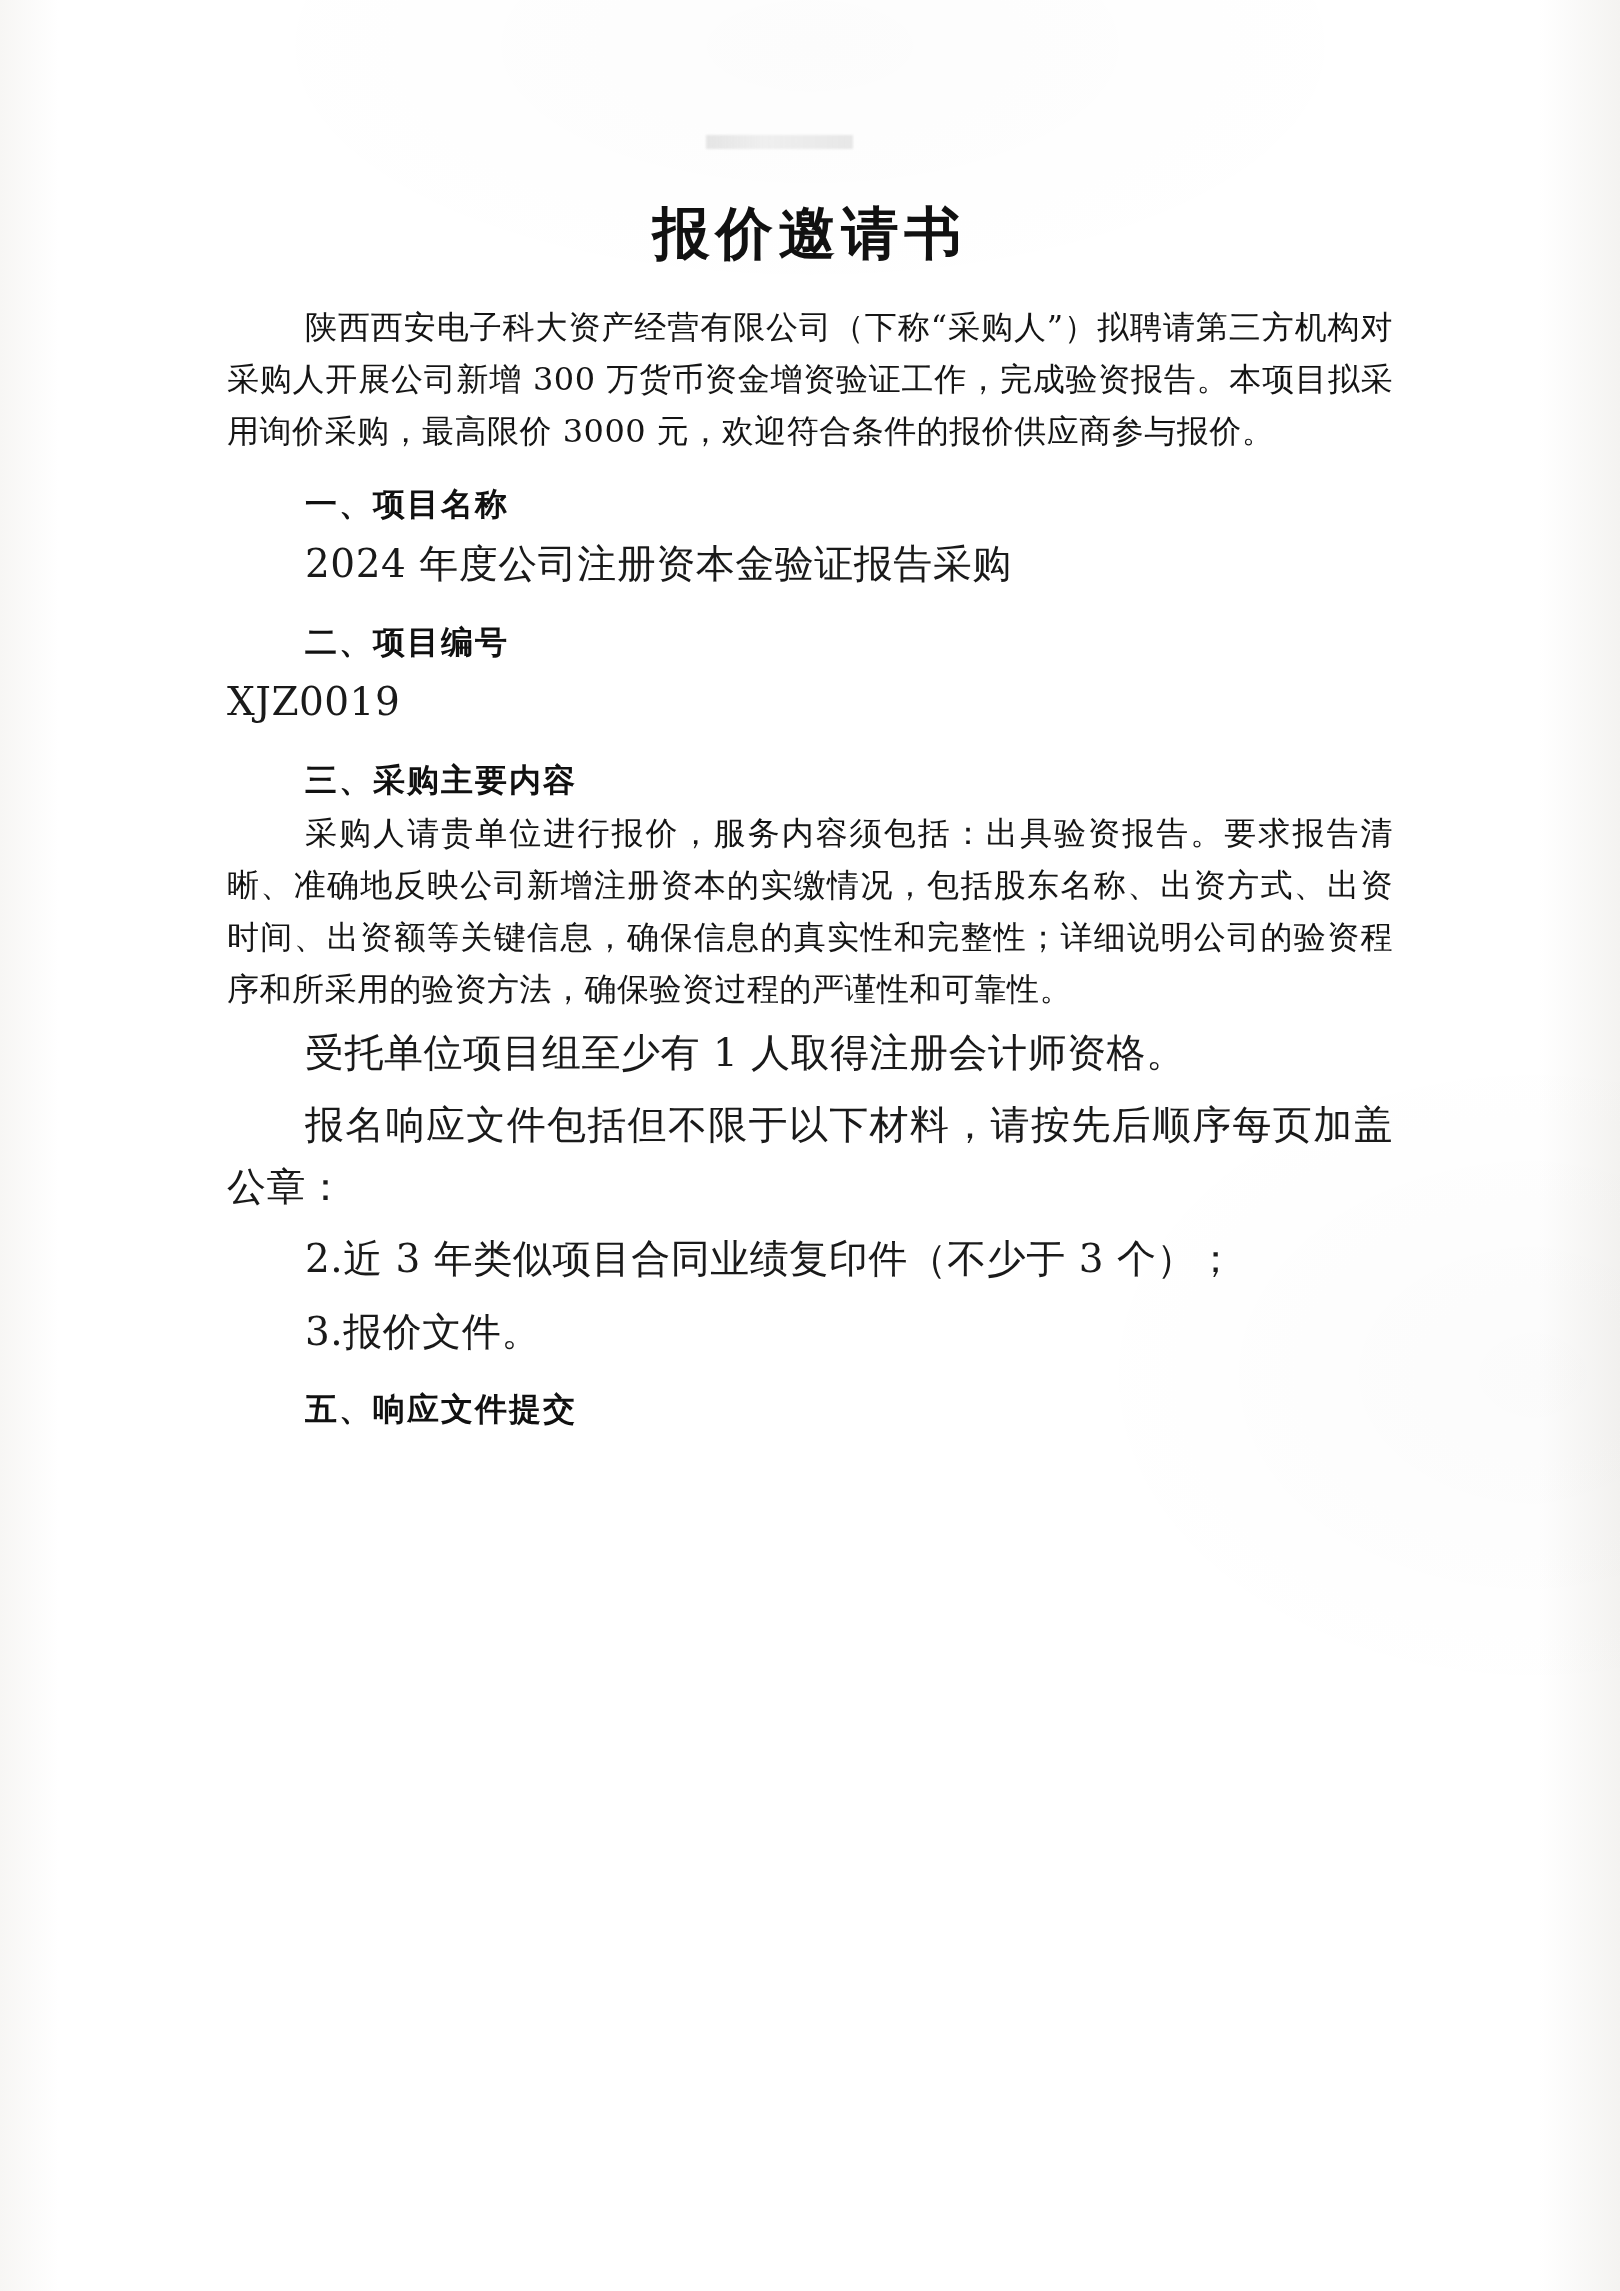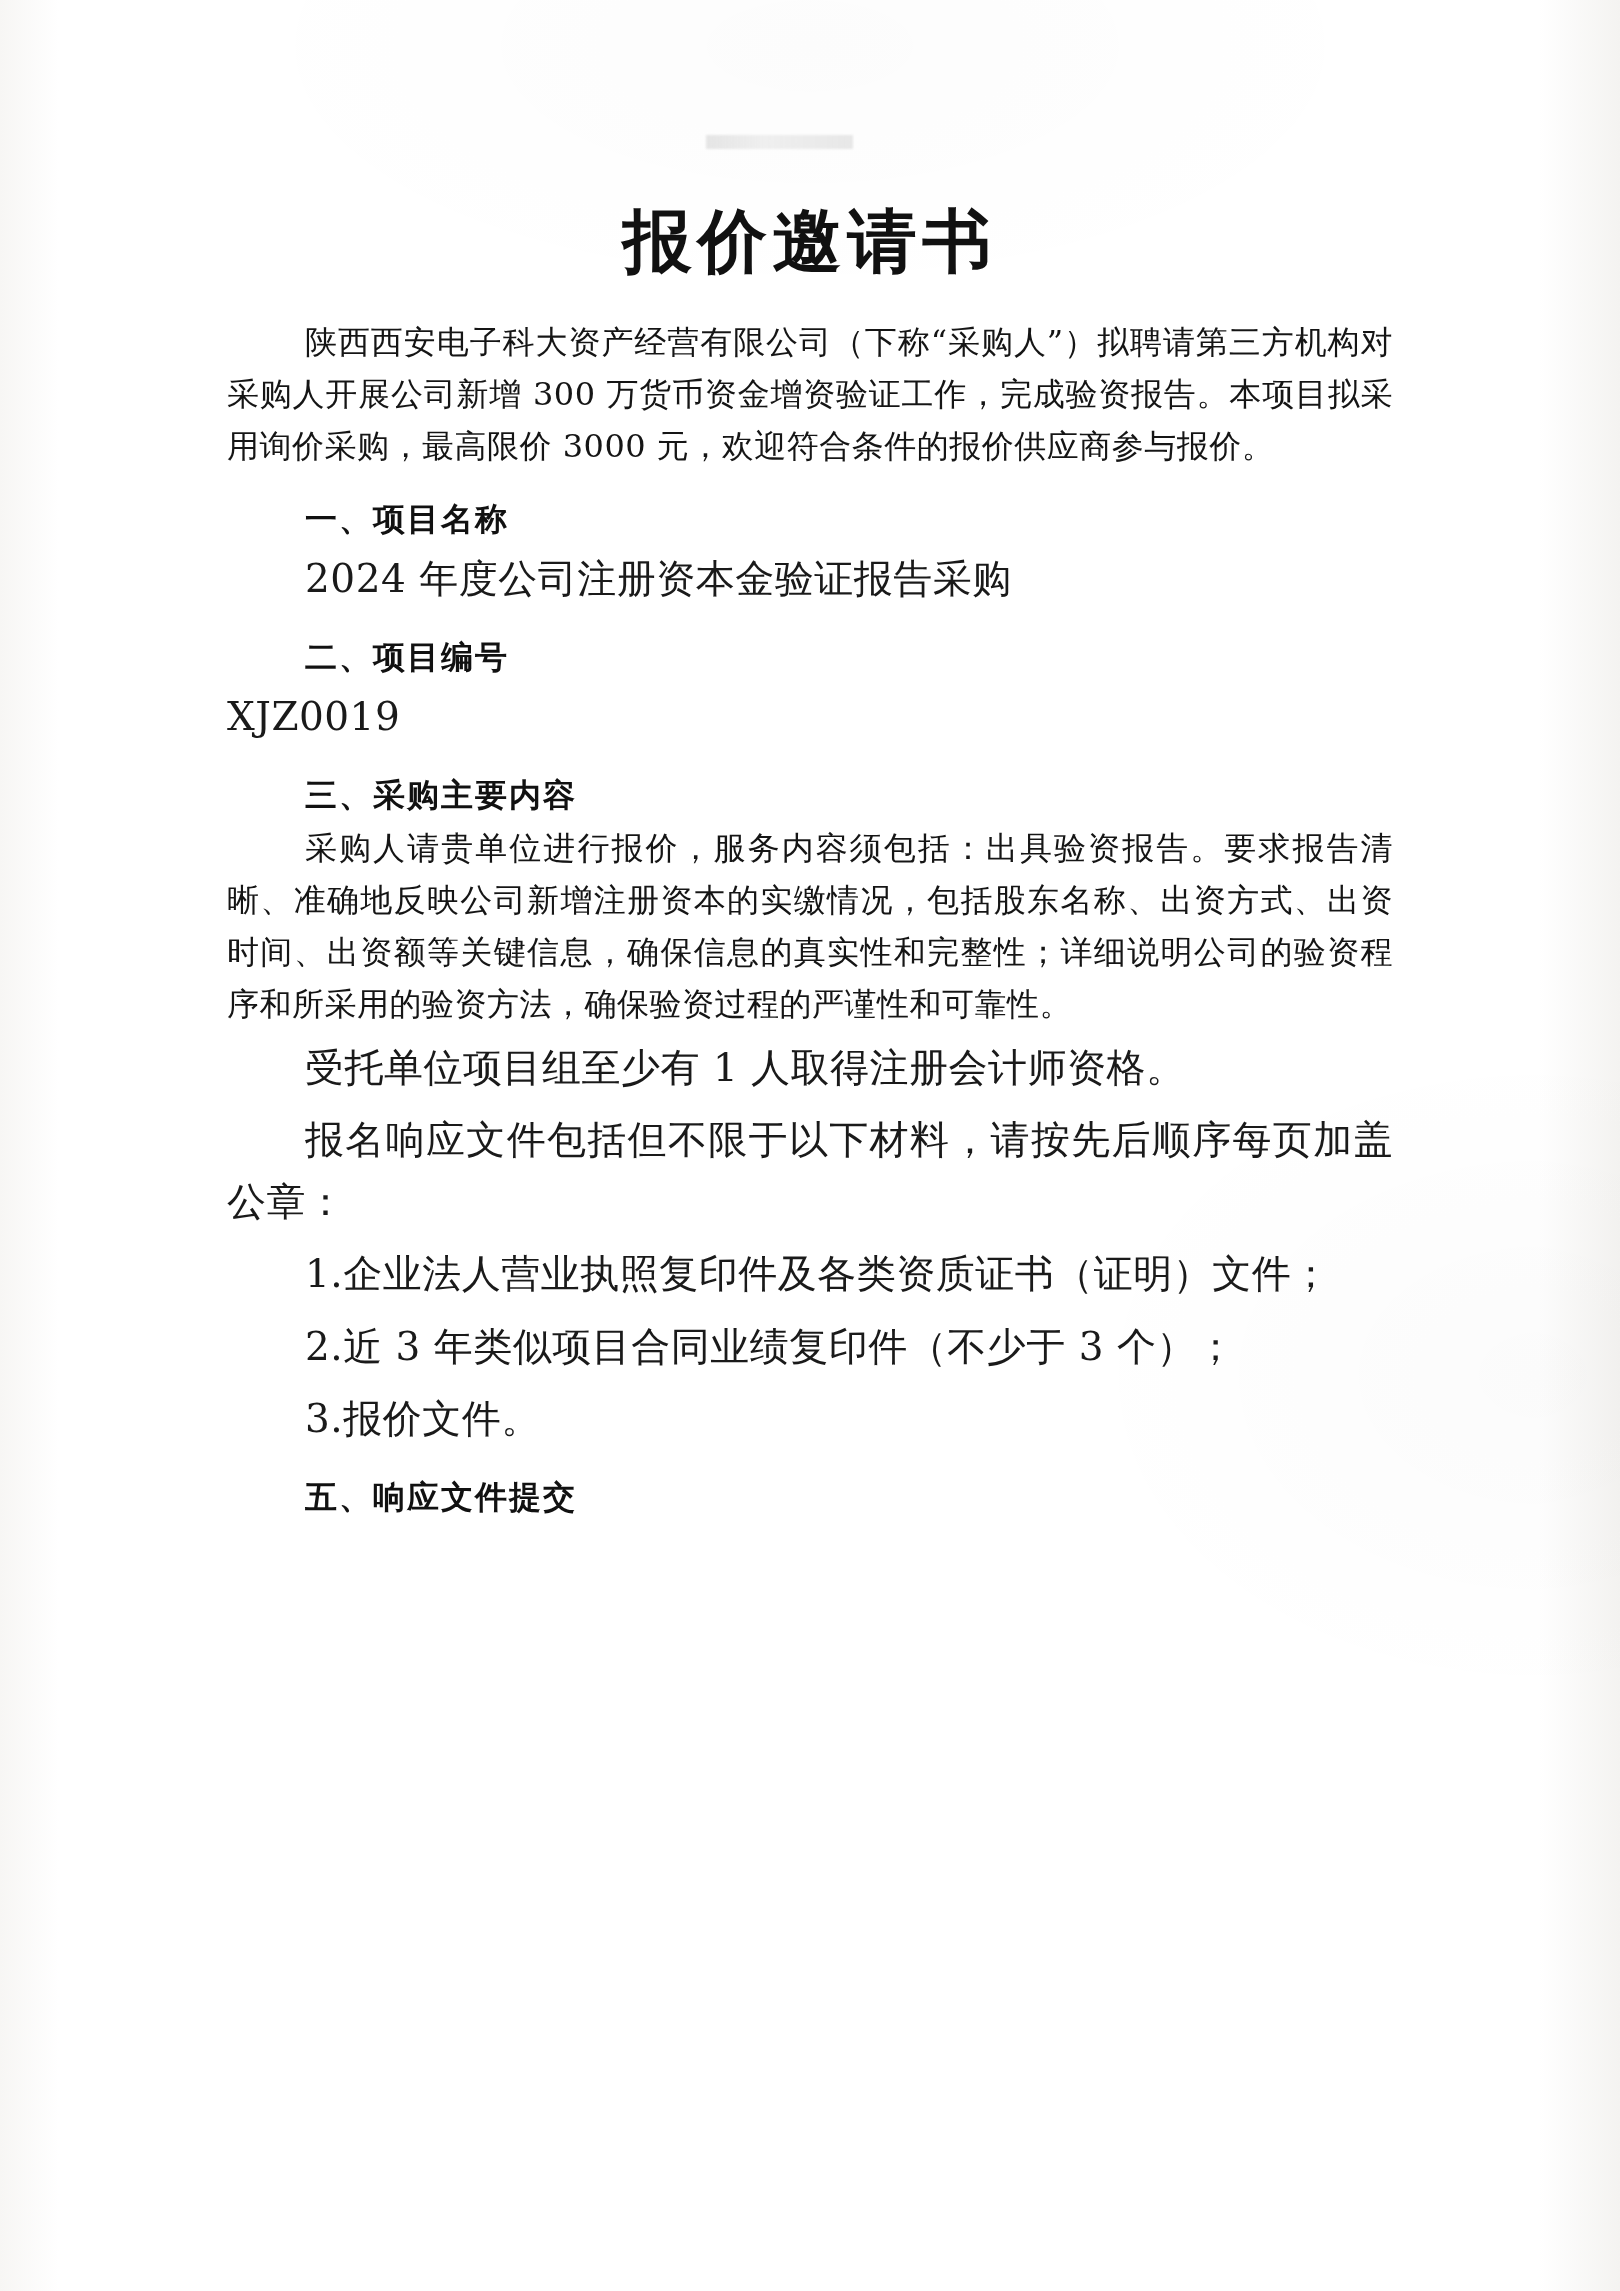--- a/index.html
+++ b/index.html
@@ -46,21 +46,21 @@
     top: 135px;
     width: 147px;
     height: 13.7px;
     background: linear-gradient(to right, rgba(120,120,120,0.18), rgba(120,120,120,0.10) 40%, rgba(120,120,120,0.16));
     filter: blur(1.2px);
   }
 
   .doc-title {
     margin-top: 196px;
     text-align: center;
-    font-size: 69px;
+    font-size: 57px;
     font-weight: 700;
     letter-spacing: 5.9px;
     font-family: "DejaVu Sans", "Liberation Sans", sans-serif;
     color: #111;
   }
 
   p.para {
     margin: 0;
     font-size: 32px;
     line-height: 1.62;
@@ -135,21 +135,20 @@
     <p class="sub">2024 年度公司注册资本金验证报告采购</p>
 
     <h2 class="section">二、项目编号</h2>
     <p class="sub-noindent">XJZ0019</p>
 
     <h2 class="section">三、采购主要内容</h2>
     <p class="para indent tight">采购人请贵单位进行报价，服务内容须包括：出具验资报告。要求报告清晰、准确地反映公司新增注册资本的实缴情况，包括股东名称、出资方式、出资时间、出资额等关键信息，确保信息的真实性和完整性；详细说明公司的验资程序和所采用的验资方法，确保验资过程的严谨性和可靠性。</p>
 
     <p class="sub">受托单位项目组至少有 1 人取得注册会计师资格。</p>
     <p class="list-item">报名响应文件包括但不限于以下材料，请按先后顺序每页加盖公章：</p>
-    <p class="list-item">1.企业法人营业执照复印件及各类资质证书（证明）文件；</p>
     <p class="list-item">2.近 3 年类似项目合同业绩复印件（不少于 3 个）；</p>
     <p class="list-item">3.报价文件。</p>
 
     <h2 class="section">五、响应文件提交</h2>
 
   </div>
 </div>
 
 
 </body></html>

